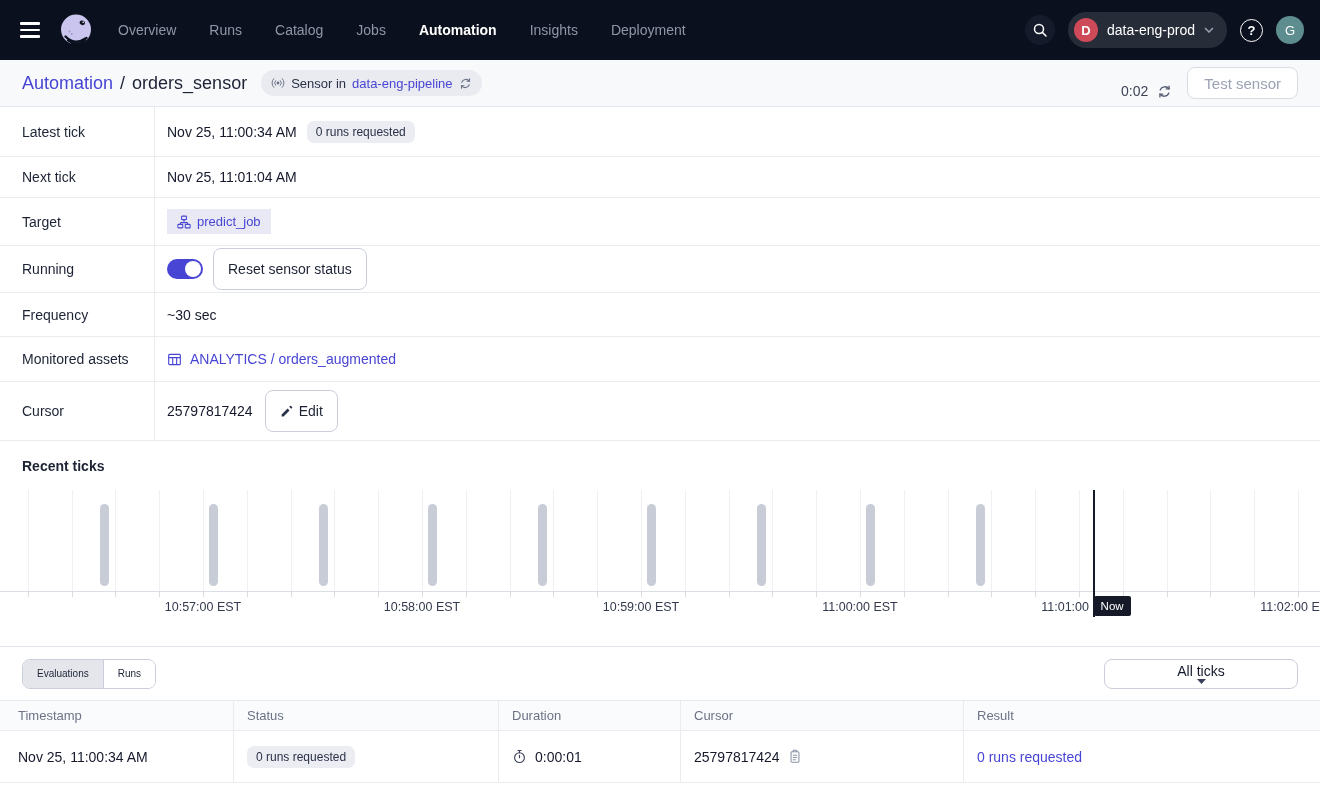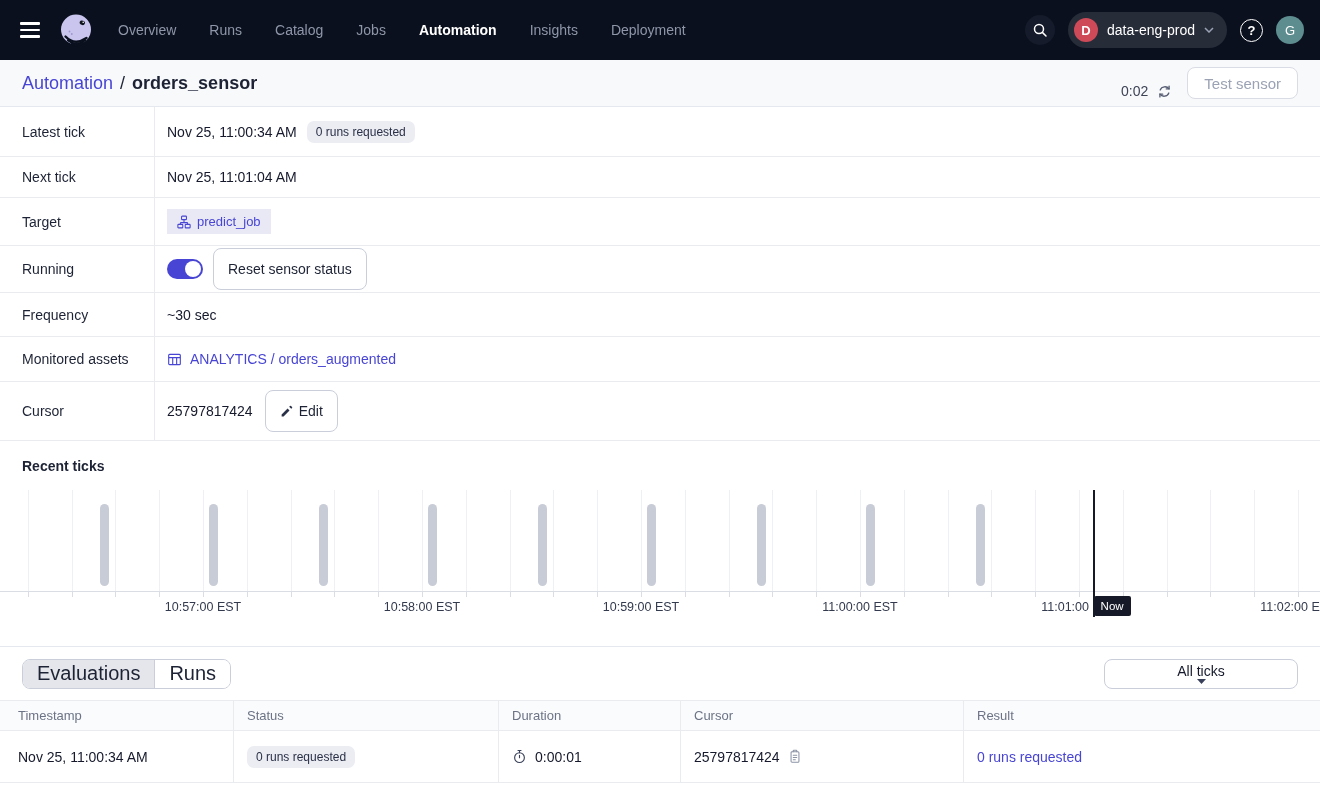--- a/index.html
+++ b/index.html
@@ -19,21 +19,21 @@
   .deploy-pill { height:36px; border-radius:18px; background:#272C39; display:flex; align-items:center; gap:9px; padding:0 13px 0 6px; cursor:pointer; }
   .deploy-dot { width:24px; height:24px; border-radius:50%; background:#CE4A58; color:#fff; font-size:13px; font-weight:700; display:flex; align-items:center; justify-content:center; }
   .deploy-label { color:#fff; font-size:14px; }
   .help-btn { width:23px; height:23px; border-radius:50%; border:1.7px solid #fff; color:#fff; font-size:13px; font-weight:700; display:flex; align-items:center; justify-content:center; cursor:pointer; }
   .avatar { width:28px; height:28px; border-radius:50%; background:#5E8D90; color:#fff; font-size:13px; font-weight:500; display:flex; align-items:center; justify-content:center; cursor:pointer; }
 
   
   .page-header { height:47px; background:#F8F9FB; border-bottom:1px solid #E5E8EE; display:flex; align-items:center; padding:0 22px; }
   .crumb-root { color:#4845D4; font-size:18px; text-decoration:none; cursor:pointer; }
   .crumb-sep { font-size:18px; margin:0 7px; color:#1D2335; }
-  .crumb-title { font-size:18px; font-weight:700; color:#1D2335; }
+  .crumb-title { font-size:18px; font-weight:400; color:#1D2335; }
   .sensor-badge { margin-left:14px; height:26px; background:#E9EBF1; border-radius:13px; display:flex; align-items:center; gap:6px; padding:0 10px; font-size:13px; color:#2A3047; }
   .sensor-badge a { color:#4845D4; text-decoration:none; cursor:pointer; }
   .header-right { margin-left:auto; display:flex; align-items:flex-end; gap:9px; }
   .countdown { font-size:14px; color:#3E4456; }
   .refresh-btn { display:flex; align-items:center; color:#565D72; cursor:pointer; }
   .test-btn { height:32px; padding:0 16px; border-radius:8px; border:1px solid #D9DCE4; background:#fff; color:#9BA2B4; font-size:15px; cursor:pointer; margin-left:6px; font-family:inherit; }
 
   
   .d-row { display:flex; border-bottom:1px solid #E9EBEF; }
   .d-label { width:155px; flex:0 0 155px; border-right:1px solid #E9EBEF; padding-left:22px; display:flex; align-items:center; font-size:14px; color:#1D2335; }
@@ -55,21 +55,21 @@
   .tl-bar { position:absolute; top:14px; width:9px; height:82px; border-radius:5px; background:#C8CCD7; }
   .tl-axis { position:absolute; top:101px; left:0; right:0; height:1px; background:#DADDE4; }
   .tl-tickmark { position:absolute; top:102px; width:1px; height:5px; background:#DADDE4; }
   .tl-label { position:absolute; top:110px; transform:translateX(-50%); font-size:12.5px; color:#333A4E; white-space:nowrap; }
   .tl-now-line { position:absolute; top:0; width:2px; height:127px; background:#161A28; }
   .tl-now-tip { position:absolute; top:106px; background:#161A28; color:#fff; font-size:11.5px; padding:4px 7px; border-radius:2px; }
 
   
   .eval-toolbar { height:54px; border-top:1px solid #E5E8EE; display:flex; align-items:center; padding:0 22px; }
   .segmented { display:flex; height:30px; border:1px solid #C9CEDA; border-radius:8px; overflow:hidden; background:#fff; }
-  .segment { padding:0 14px; display:flex; align-items:center; font-size:20px; color:#1D2335; background:#fff; border:none; cursor:pointer; font-family:inherit; }
+  .segment { padding:0 14px; display:flex; align-items:center; font-size:10px; color:#1D2335; background:#fff; border:none; cursor:pointer; font-family:inherit; }
   .segment.active { background:#E4E6EB; }
   .segment + .segment { border-left:1px solid #C9CEDA; }
   .filter-select { margin-left:auto; width:194px; height:30px; border:1px solid #C9CEDA; border-radius:8px; display:flex; align-items:center; justify-content:center; padding:0 4px; font-size:14px; color:#15192B; background:#fff; cursor:pointer;flex-direction:column; }
 
   
   .t-head, .t-row { display:grid; grid-template-columns:233px 265px 182px 283px 1fr; }
   .t-head { height:31px; border-top:1px solid #E9EBEF; border-bottom:1px solid #E9EBEF; background:#FAFBFC; }
   .t-head > div { display:flex; align-items:center; font-size:13px; color:#6C7386; padding-left:13px; }
   .t-head > div:first-child { padding-left:18px; }
   .t-head > div + div { border-left:1px solid #E9EBEF; }
@@ -133,20 +133,38 @@
         <span>?</span>
       </div>
     <div class="avatar">G</div>
   </div>
 </div>
 
 <div class="page-header">
   <a class="crumb-root">Automation</a>
   <span class="crumb-sep">/</span>
   <span class="crumb-title">orders_sensor</span>
+  <div class="sensor-badge">
+    <span style="color:#6B7285">
+      <svg width="14" height="14" viewBox="0 0 16 16">
+          <circle cx="8" cy="8" r="1.6" fill="currentColor"></circle>
+          <g stroke="currentColor" fill="none" stroke-width="1.1" stroke-linecap="round">
+            <path d="M5.3 5.3a3.8 3.8 0 000 5.4M10.7 5.3a3.8 3.8 0 010 5.4M3.1 3.1a6.9 6.9 0 000 9.8M12.9 3.1a6.9 6.9 0 010 9.8"></path>
+          </g>
+        </svg>
+    </span>
+    <span>Sensor in</span>
+    <a>data-eng-pipeline</a>
+    <span style="color:#6B7285">
+      <svg width="13" height="13" viewBox="0 0 16 16" fill="none" stroke="currentColor" stroke-width="1.4" stroke-linecap="round">
+          <path d="M12.8 5.2A5.4 5.4 0 003.4 6.4M3.2 10.8a5.4 5.4 0 009.4-1.2"></path>
+          <path d="M12.9 2.2v3h-3M3.1 13.8v-3h3"></path>
+        </svg>
+    </span>
+  </div>
   <div class="header-right">
     <span class="countdown">0:02</span>
     <span class="refresh-btn">
       <svg width="15" height="15" viewBox="0 0 16 16" fill="none" stroke="currentColor" stroke-width="1.4" stroke-linecap="round">
           <path d="M12.8 5.2A5.4 5.4 0 003.4 6.4M3.2 10.8a5.4 5.4 0 009.4-1.2"></path>
           <path d="M12.9 2.2v3h-3M3.1 13.8v-3h3"></path>
         </svg>
     </span>
     <button class="test-btn">Test sensor</button>
   </div>

